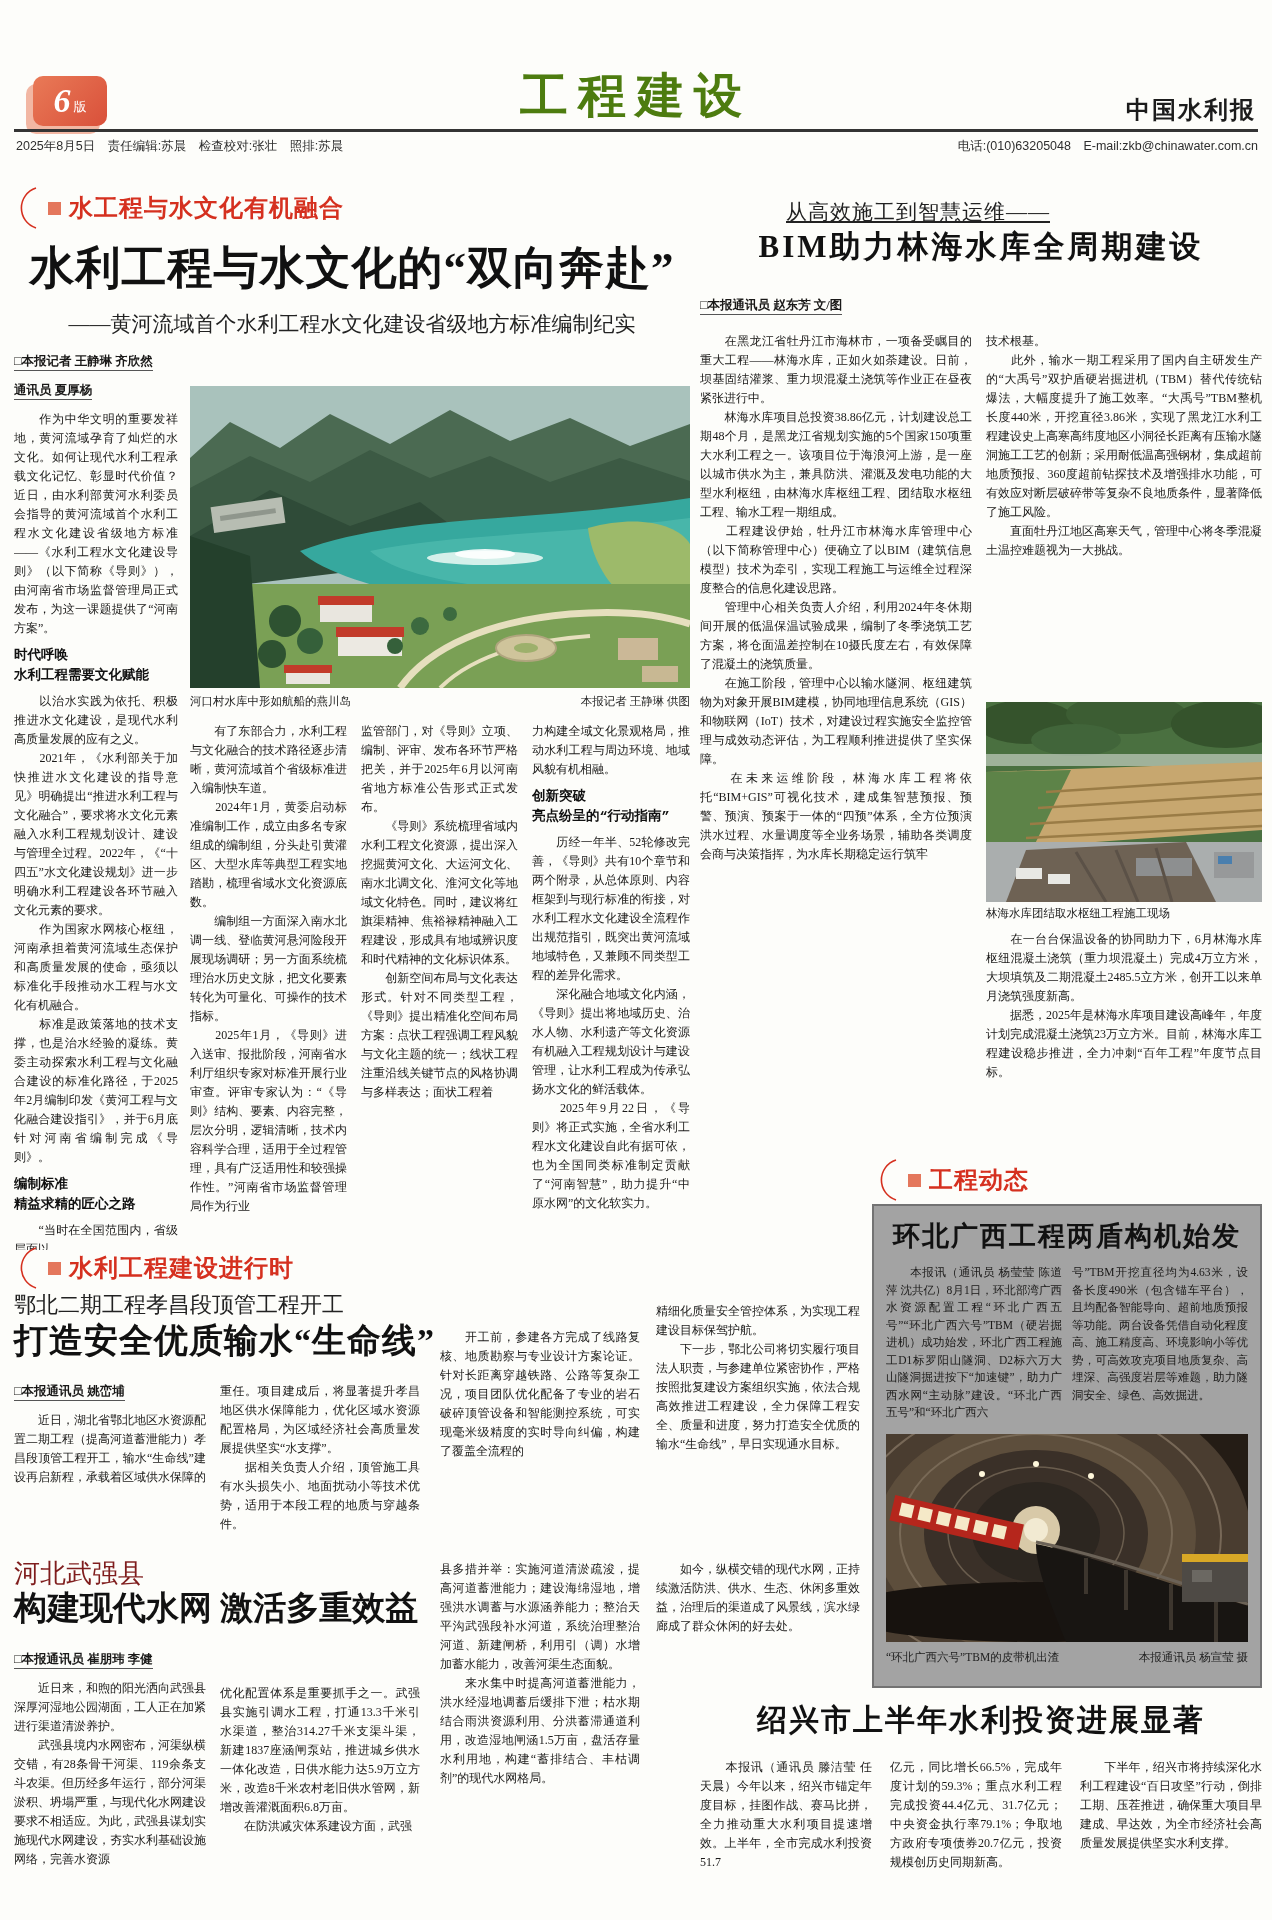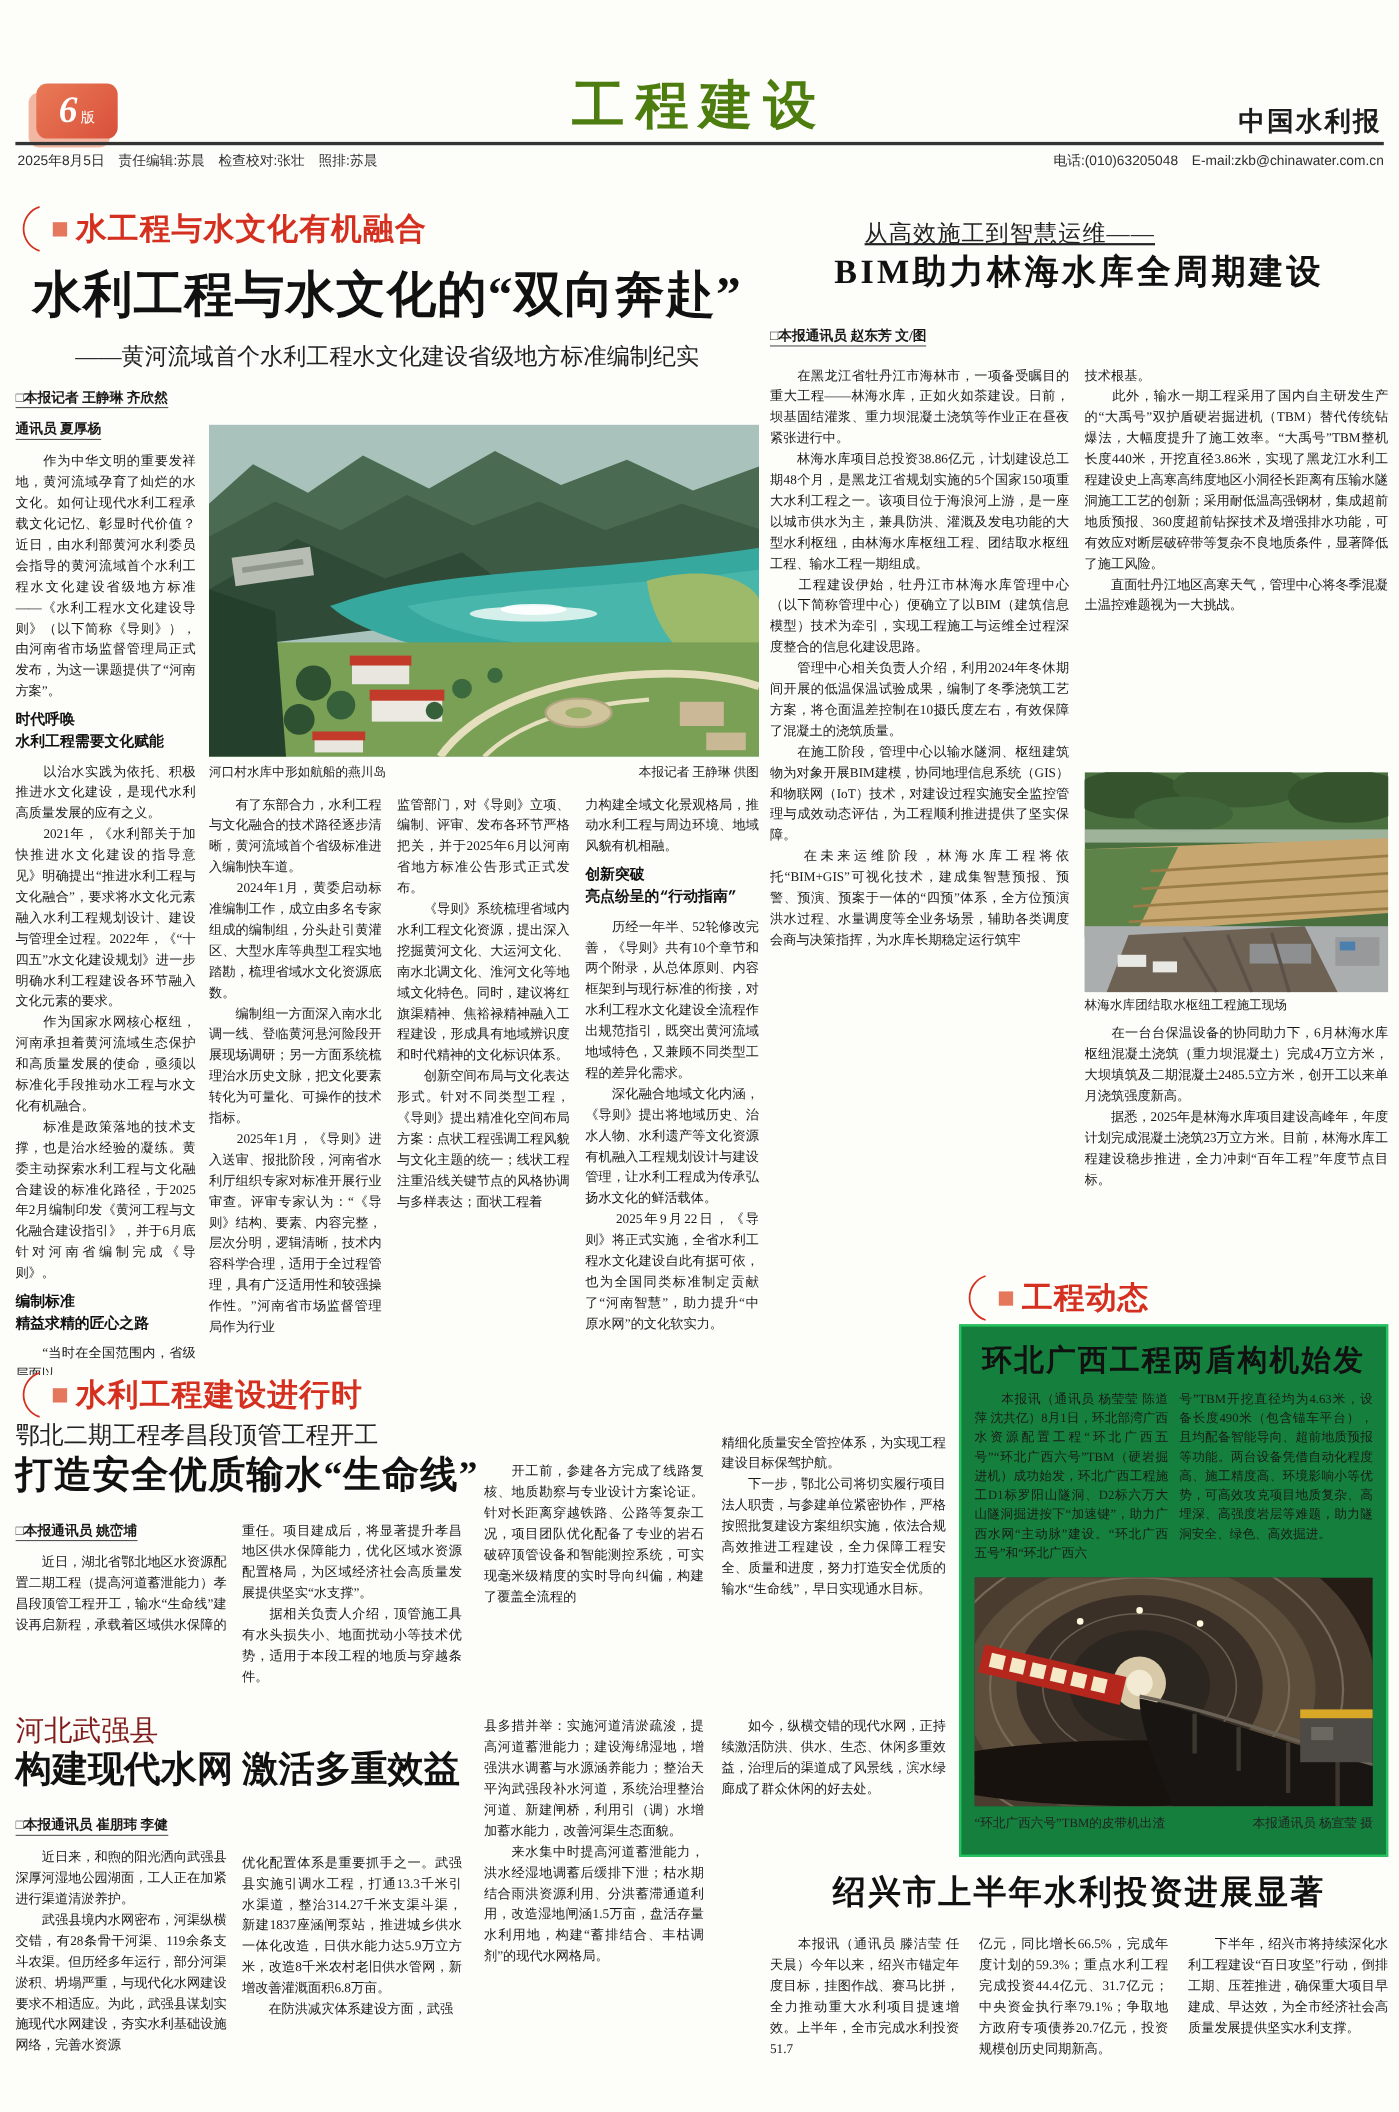--- a/index.html
+++ b/index.html
@@ -12,36 +12,36 @@
          background:linear-gradient(135deg,#e97a57,#d9503a);color:#fff;display:flex;align-items:center;justify-content:center;}
   .badge .num{font-size:34px;font-style:italic;font-weight:bold;line-height:1;}
   .badge .ban{font-size:13px;margin-left:3px;margin-top:12px;}
   .main-title{left:0;right:0;top:64px;text-align:center;font-size:48px;font-weight:bold;color:#4d7c0f;letter-spacing:10px;}
   .masthead{right:16px;top:94px;font-size:24px;font-weight:bold;letter-spacing:2px;color:#1c1c1c;}
   .rule{left:14px;right:14px;top:129px;height:2.5px;background:#343434;}
   .meta{top:138px;font-size:12.5px;color:#2e2e2e;font-family:"Liberation Sans","DejaVu Sans",sans-serif;}
   
   .tag{display:flex;align-items:center;gap:8px;}
   .tag .sq{width:13px;height:13px;background:#e4775c;}
-  .tag .lbl{font-family:Liberation Serif, serif;font-weight:bold;font-size:28px;color:#d5301f;letter-spacing:1px;}
+  .tag .lbl{font-family:Liberation Serif, serif;font-weight:bold;font-size:24px;color:#d5301f;letter-spacing:1px;}
   
   .h-lead{font-size:45px;font-weight:bold;letter-spacing:1px;text-align:center;color:#111;}
   .h-sub{font-size:21px;text-align:center;color:#222;}
   .kicker{font-size:21px;color:#222;letter-spacing:1px;}
   .h2{font-weight:bold;color:#111;}
   
   .col{font-size:12px;line-height:19px;text-align:justify;overflow:hidden;color:#1a1918;}
   .col .txt{white-space:pre-line;}
   .byline{font-weight:bold;font-size:12.5px;margin-bottom:10px;}
   .byline span{border-bottom:1px solid #555;padding-bottom:2px;}
   .subhd{font-family:Liberation Mono, monospace;font-weight:bold;font-size:13.5px;line-height:20px;margin:8px 0 6px 0;color:#111;}
   .cap{font-size:11.5px;color:#222;}
   .caprow{display:flex;justify-content:space-between;align-items:flex-start;}
   
-  .redbox{border:2px solid #22c55e;background:#15803d;}
+  .redbox{border:2px solid #737373;background:#a3a3a3;}
   
   .photo{display:block;}
 </style>
 </head>
 <body>
 
 <div class="page">
 
   <div class="badge-shadow"></div>
   <div class="badge">

